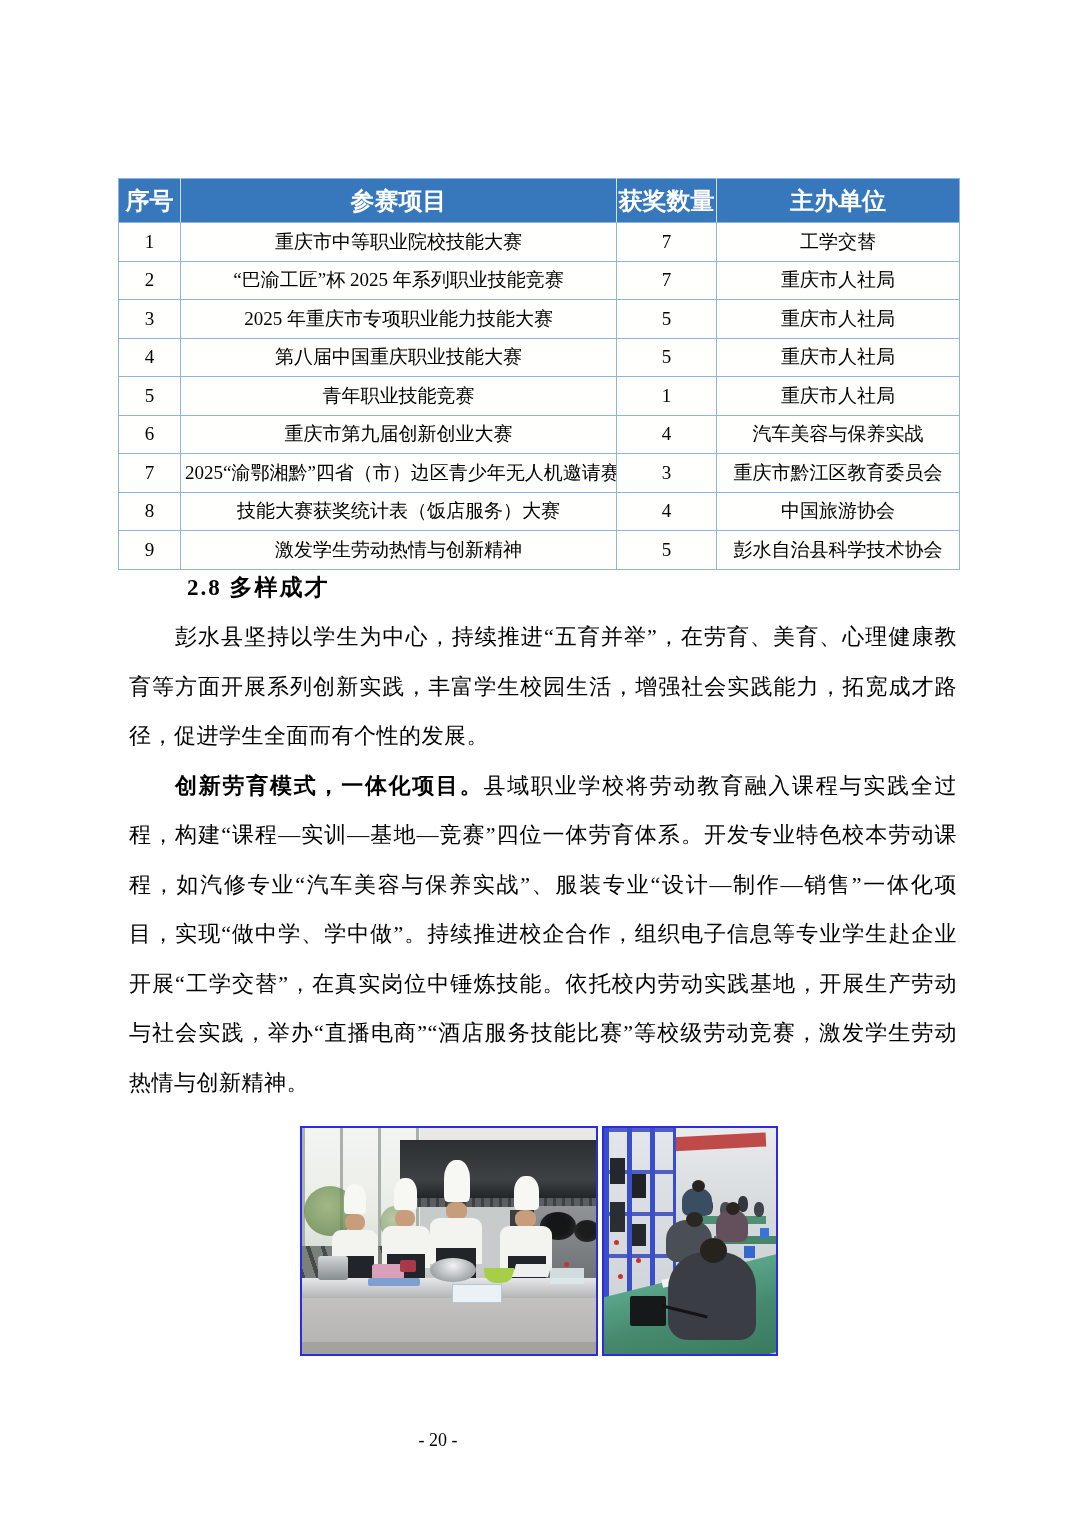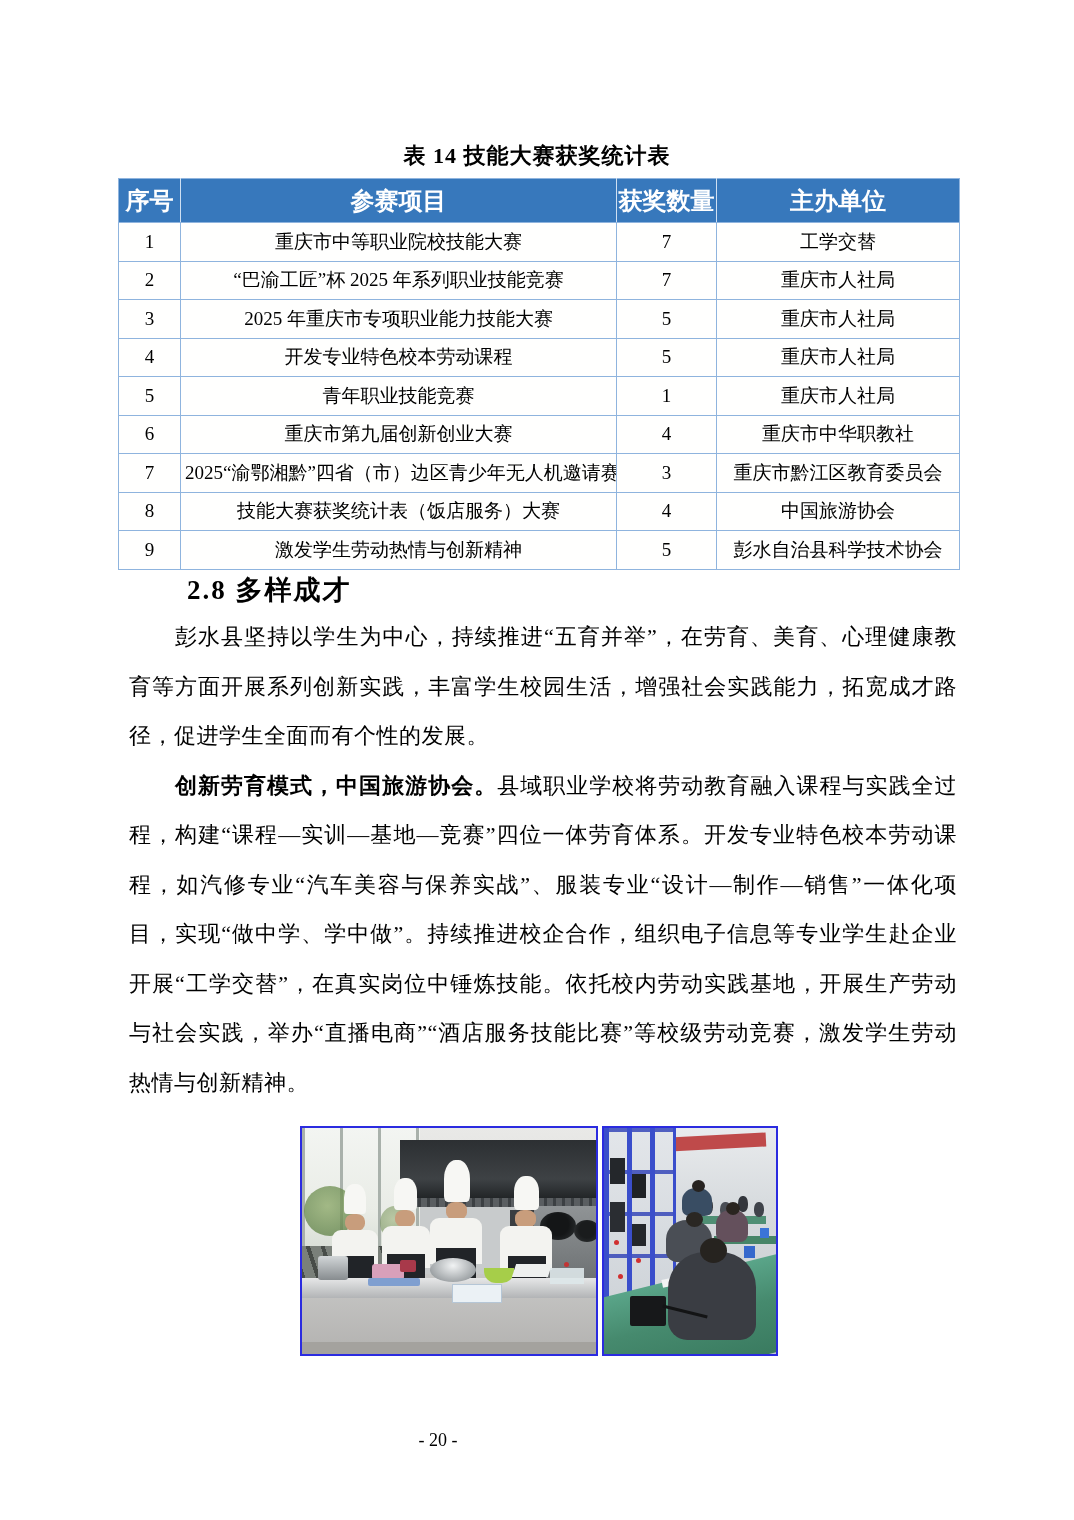--- a/index.html
+++ b/index.html
@@ -26,21 +26,21 @@
   table.award th:first-child{border-left:1px solid var(--table-border);}
   table.award th:last-child{border-right:1px solid var(--table-border);}
   table.award td{
     background:#fffffe;font-size:19px;text-align:center;height:37.5px;
     border:1px solid var(--table-border);padding:0 4px;
     overflow:hidden;white-space:nowrap;
   }
   .col-no{width:62px;}.col-event{width:436px;}.col-count{width:100px;}.col-org{width:243px;}
   
   .section-heading{
-    position:absolute;left:187px;top:572px;font-size:27px;font-weight:bold;
+    position:absolute;left:187px;top:572px;font-size:23px;font-weight:bold;
     letter-spacing:2px;
   }
   .body-text{
     position:absolute;left:129px;top:612px;width:828px;
     font-size:22px;line-height:49.5px;text-align:justify;letter-spacing:0.5px;
   }
   .body-text p{margin:0;text-indent:46px;}
   .body-text .lead{font-weight:bold;}
   
   .photos{position:absolute;left:300px;top:1126px;display:flex;gap:4px;}
@@ -135,21 +135,20 @@
   .l-dev{left:26px;top:168px;width:36px;height:30px;background:#17181a;border-radius:2px;}
   .l-cable{left:58px;top:182px;width:46px;height:3px;background:#131415;transform:rotate(14deg);}
   
   .page-num{position:absolute;top:1430px;left:0;width:876px;text-align:center;font-size:18px;}
 </style>
 </head>
 <body>
 
 <div class="page">
 
-  <div class="table-title">表 14 技能大赛获奖统计表</div>
 
   <table class="award">
     <colgroup>
       <col class="col-no">
         <col class="col-event">
         <col class="col-count">
         <col class="col-org">
     </colgroup>
     <thead>
         <tr id="award-head-row">
@@ -173,35 +172,35 @@
           <td>重庆市人社局</td>
         </tr>
         <tr>
           <td>3</td>
           <td>2025 年重庆市专项职业能力技能大赛</td>
           <td>5</td>
           <td>重庆市人社局</td>
         </tr>
         <tr>
           <td>4</td>
-          <td>开发专业特色校本劳动课程</td>
+          <td>第八届中国重庆职业技能大赛</td>
           <td>5</td>
           <td>重庆市人社局</td>
         </tr>
         <tr>
           <td>5</td>
           <td>青年职业技能竞赛</td>
           <td>1</td>
           <td>重庆市人社局</td>
         </tr>
         <tr>
           <td>6</td>
           <td>重庆市第九届创新创业大赛</td>
           <td>4</td>
-          <td>重庆市中华职教社</td>
+          <td>汽车美容与保养实战</td>
         </tr>
         <tr>
           <td>7</td>
           <td>2025“渝鄂湘黔”四省（市）边区青少年无人机邀请赛</td>
           <td>3</td>
           <td>重庆市黔江区教育委员会</td>
         </tr>
         <tr>
           <td>8</td>
           <td>技能大赛获奖统计表（饭店服务）大赛</td>
@@ -214,21 +213,21 @@
           <td>5</td>
           <td>彭水自治县科学技术协会</td>
         </tr>
       </tbody>
   </table>
 
   <div class="section-heading">2.8 多样成才</div>
 
   <div class="body-text">
     <p><span>彭水县坚持以学生为中心，持续推进“五育并举”，在劳育、美育、心理健康教育等方面开展系列创新实践，丰富学生校园生活，增强社会实践能力，拓宽成才路径，促进学生全面而有个性的发展。</span></p>
-    <p><span class="lead">创新劳育模式，中国旅游协会。</span><span>县域职业学校将劳动教育融入课程与实践全过程，构建“课程—实训—基地—竞赛”四位一体劳育体系。开发专业特色校本劳动课程，如汽修专业“汽车美容与保养实战”、服装专业“设计—制作—销售”一体化项目，实现“做中学、学中做”。持续推进校企合作，组织电子信息等专业学生赴企业开展“工学交替”，在真实岗位中锤炼技能。依托校内劳动实践基地，开展生产劳动与社会实践，举办“直播电商”“酒店服务技能比赛”等校级劳动竞赛，激发学生劳动热情与创新精神。</span></p>
+    <p><span class="lead">创新劳育模式，一体化项目。</span><span>县域职业学校将劳动教育融入课程与实践全过程，构建“课程—实训—基地—竞赛”四位一体劳育体系。开发专业特色校本劳动课程，如汽修专业“汽车美容与保养实战”、服装专业“设计—制作—销售”一体化项目，实现“做中学、学中做”。持续推进校企合作，组织电子信息等专业学生赴企业开展“工学交替”，在真实岗位中锤炼技能。依托校内劳动实践基地，开展生产劳动与社会实践，举办“直播电商”“酒店服务技能比赛”等校级劳动竞赛，激发学生劳动热情与创新精神。</span></p>
   </div>
 
   <div class="photos">
 
     <div class="photo photo-kitchen">
       <div class="k-bg"></div>
       <div class="k-window"></div>
       <div class="k-leaf1"></div>
       <div class="k-leaf2"></div>
       <div class="k-rail"></div>

